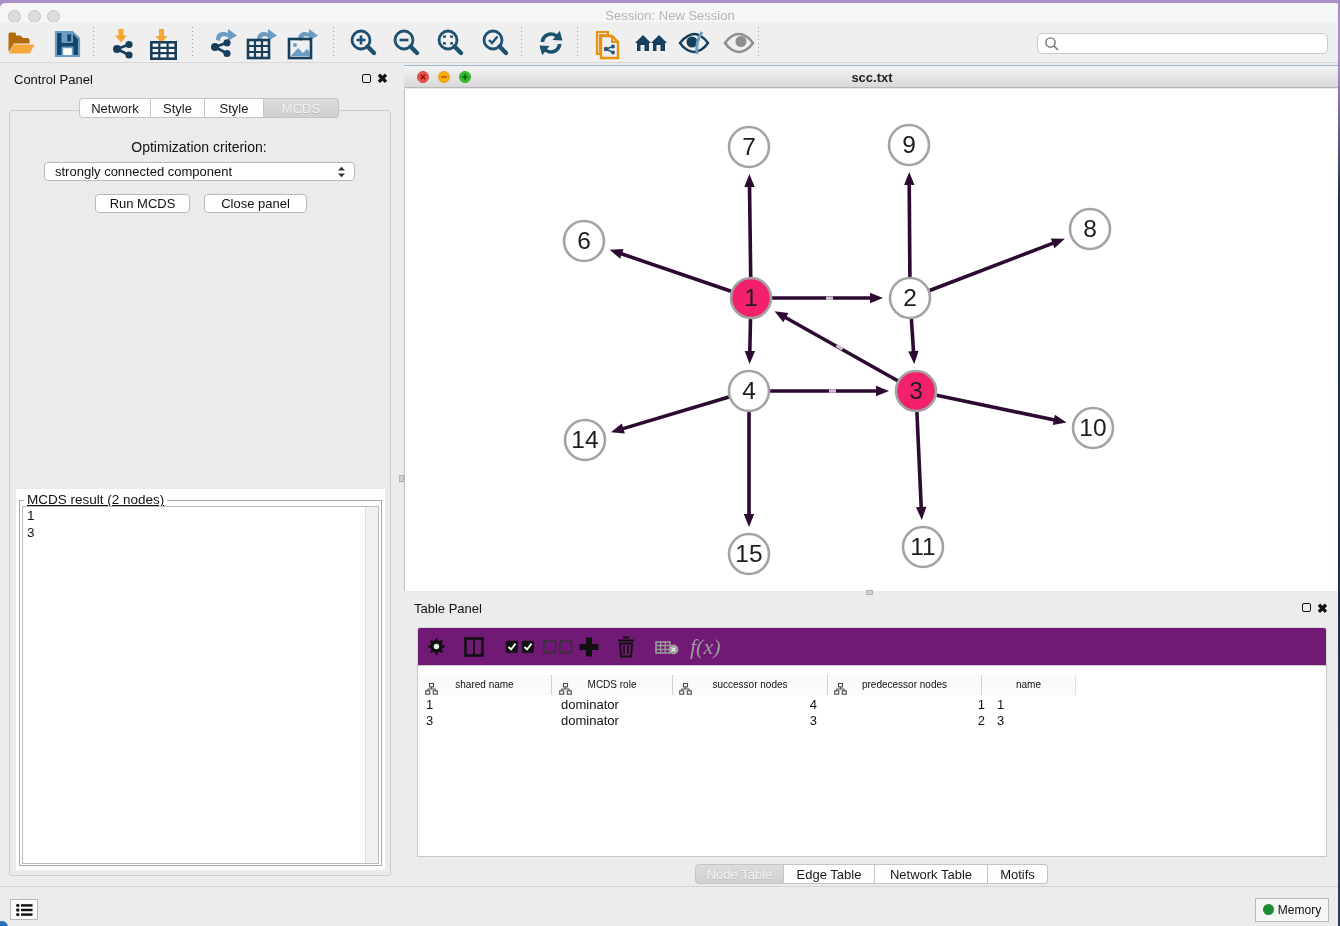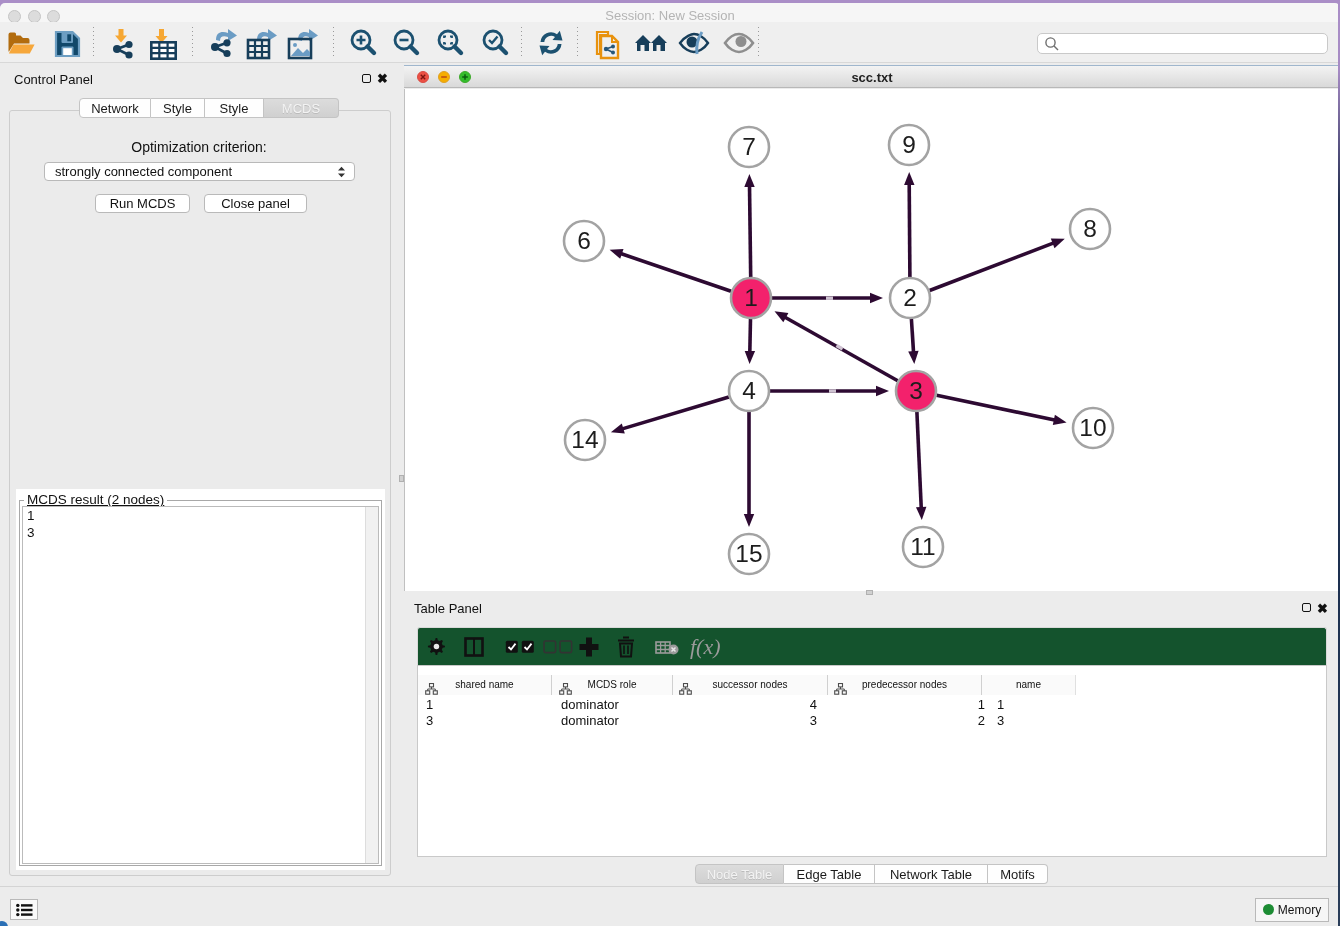--- a/index.html
+++ b/index.html
@@ -55,21 +55,21 @@
   background:linear-gradient(#f3f3f3,#d9d9d9); border-bottom:1px solid #b8b8b8;
   border-top:1px solid #9fb6cd; }
 .light { position:absolute; top:5px; width:12px; height:12px; border-radius:50%; }
 #netname { position:absolute; top:4px; width:936px; text-align:center; font-size:13px;
   font-weight:bold; color:#222; }
 #canvas { position:absolute; left:0px; top:26px; width:934px; height:502px; background:#fff; border-left:1px solid #c0c0c0; }
 
 #tpanel { position:absolute; left:404px; top:597px; width:936px; height:289px; background:#ececec;text-decoration:underline; }
 #tphead { position:absolute; left:10px; top:4px; font-size:13px; color:#111; }
 #ttoolbar { position:absolute; left:13px; top:30px; width:910px; height:38px;
-  background:#14532d; border:1px solid #d9d9d9; border-bottom:none; border-radius:3px 3px 0 0; }
+  background:#701a75; border:1px solid #d9d9d9; border-bottom:none; border-radius:3px 3px 0 0; }
 #ttable { position:absolute; left:13px; top:68px; width:910px; height:192px;
   background:#fff; border:1px solid #c9c9c9; }
 .th { position:absolute; top:9px; height:20px; background:#fafafa;
   border-right:1px solid #d0d0d0; font-size:10px; color:#111; text-align:center;
   line-height:20px; }
 .thr { position:absolute; left:0; top:9px; width:658px; height:20px;
   border-top:1px solid #d0d0d0; border-bottom:1px solid #d0d0d0; background:#fafafa; }
 .td { position:absolute; font-size:13px; color:#111; height:16px; line-height:16px; }
 .btabs { position:absolute; display:flex; top:267px; }
 

